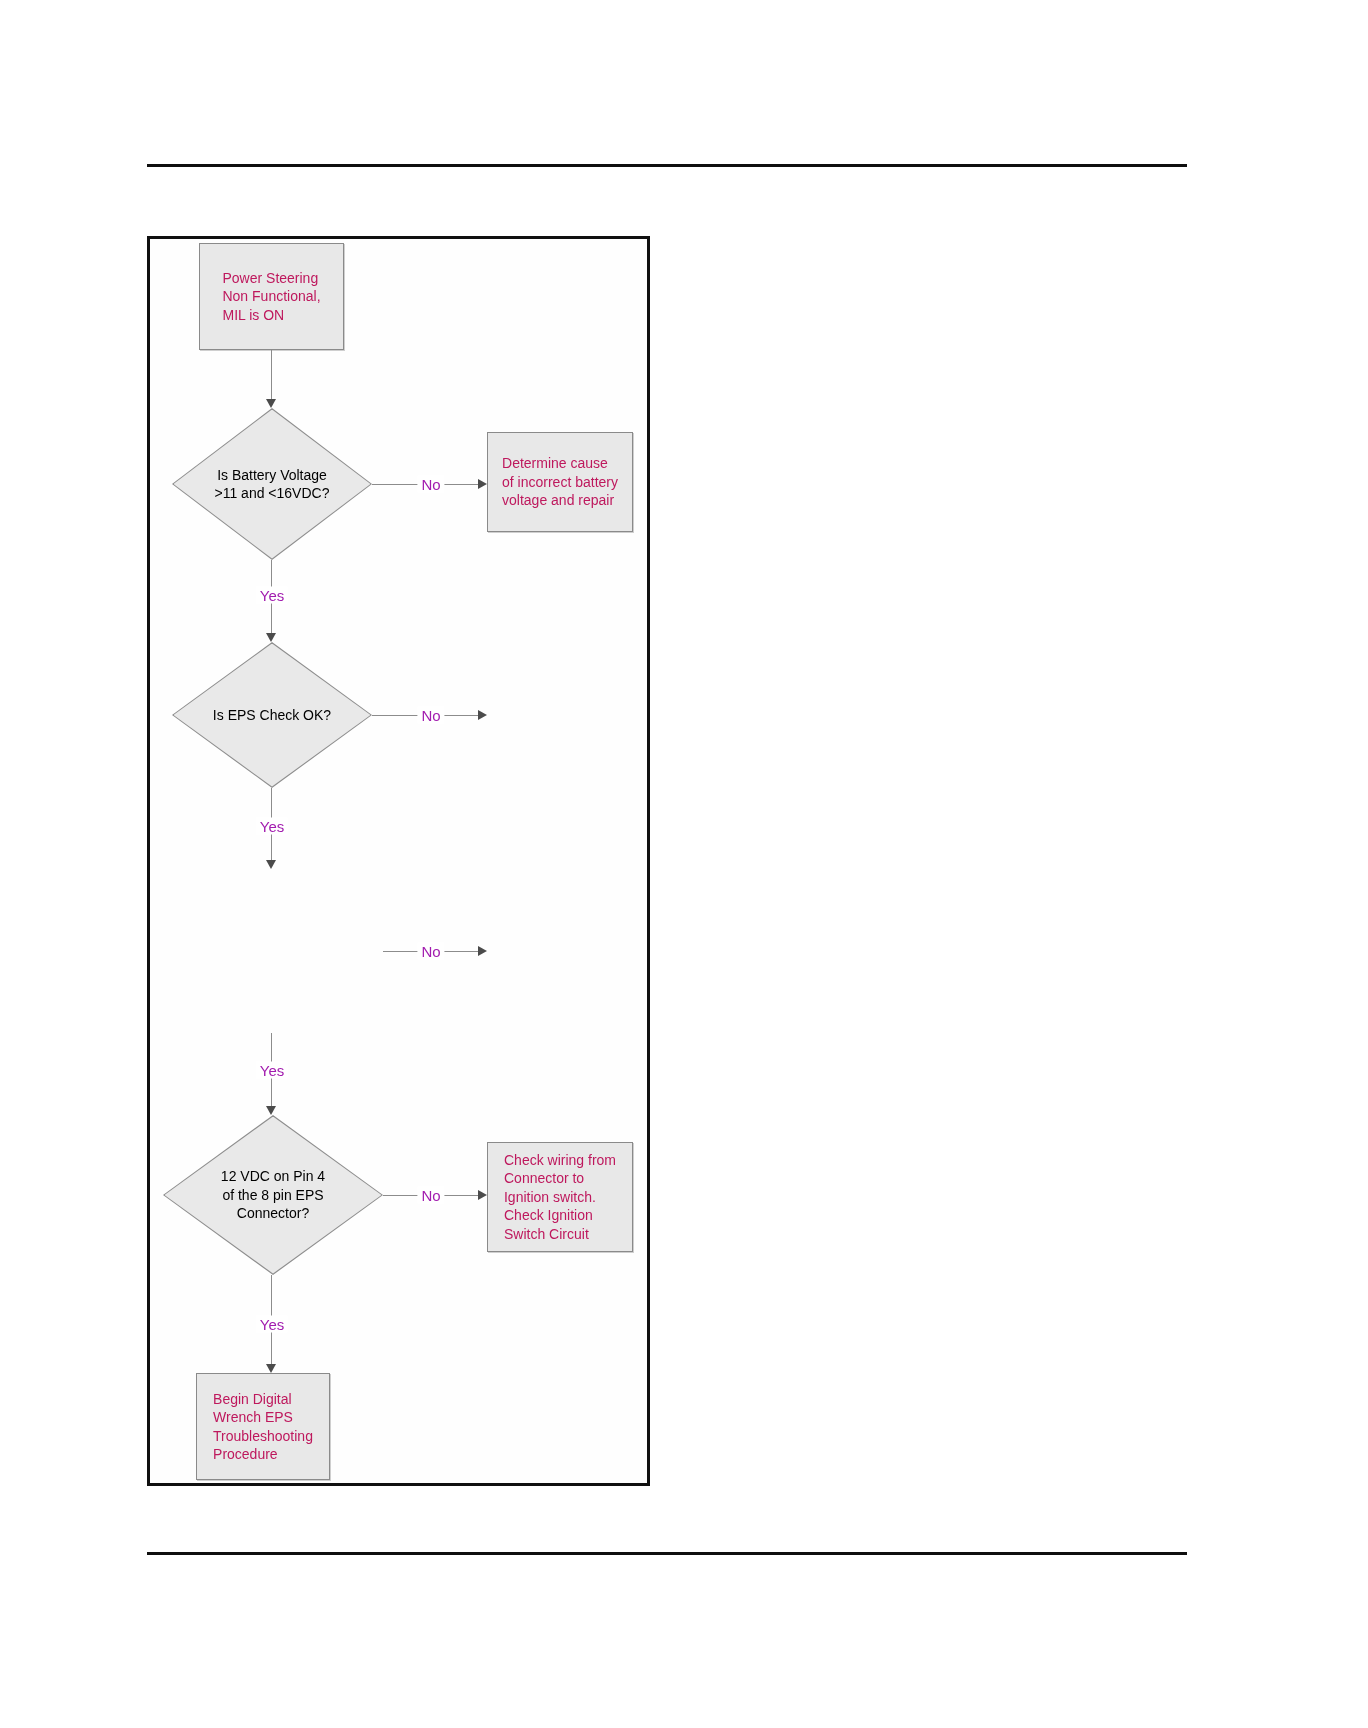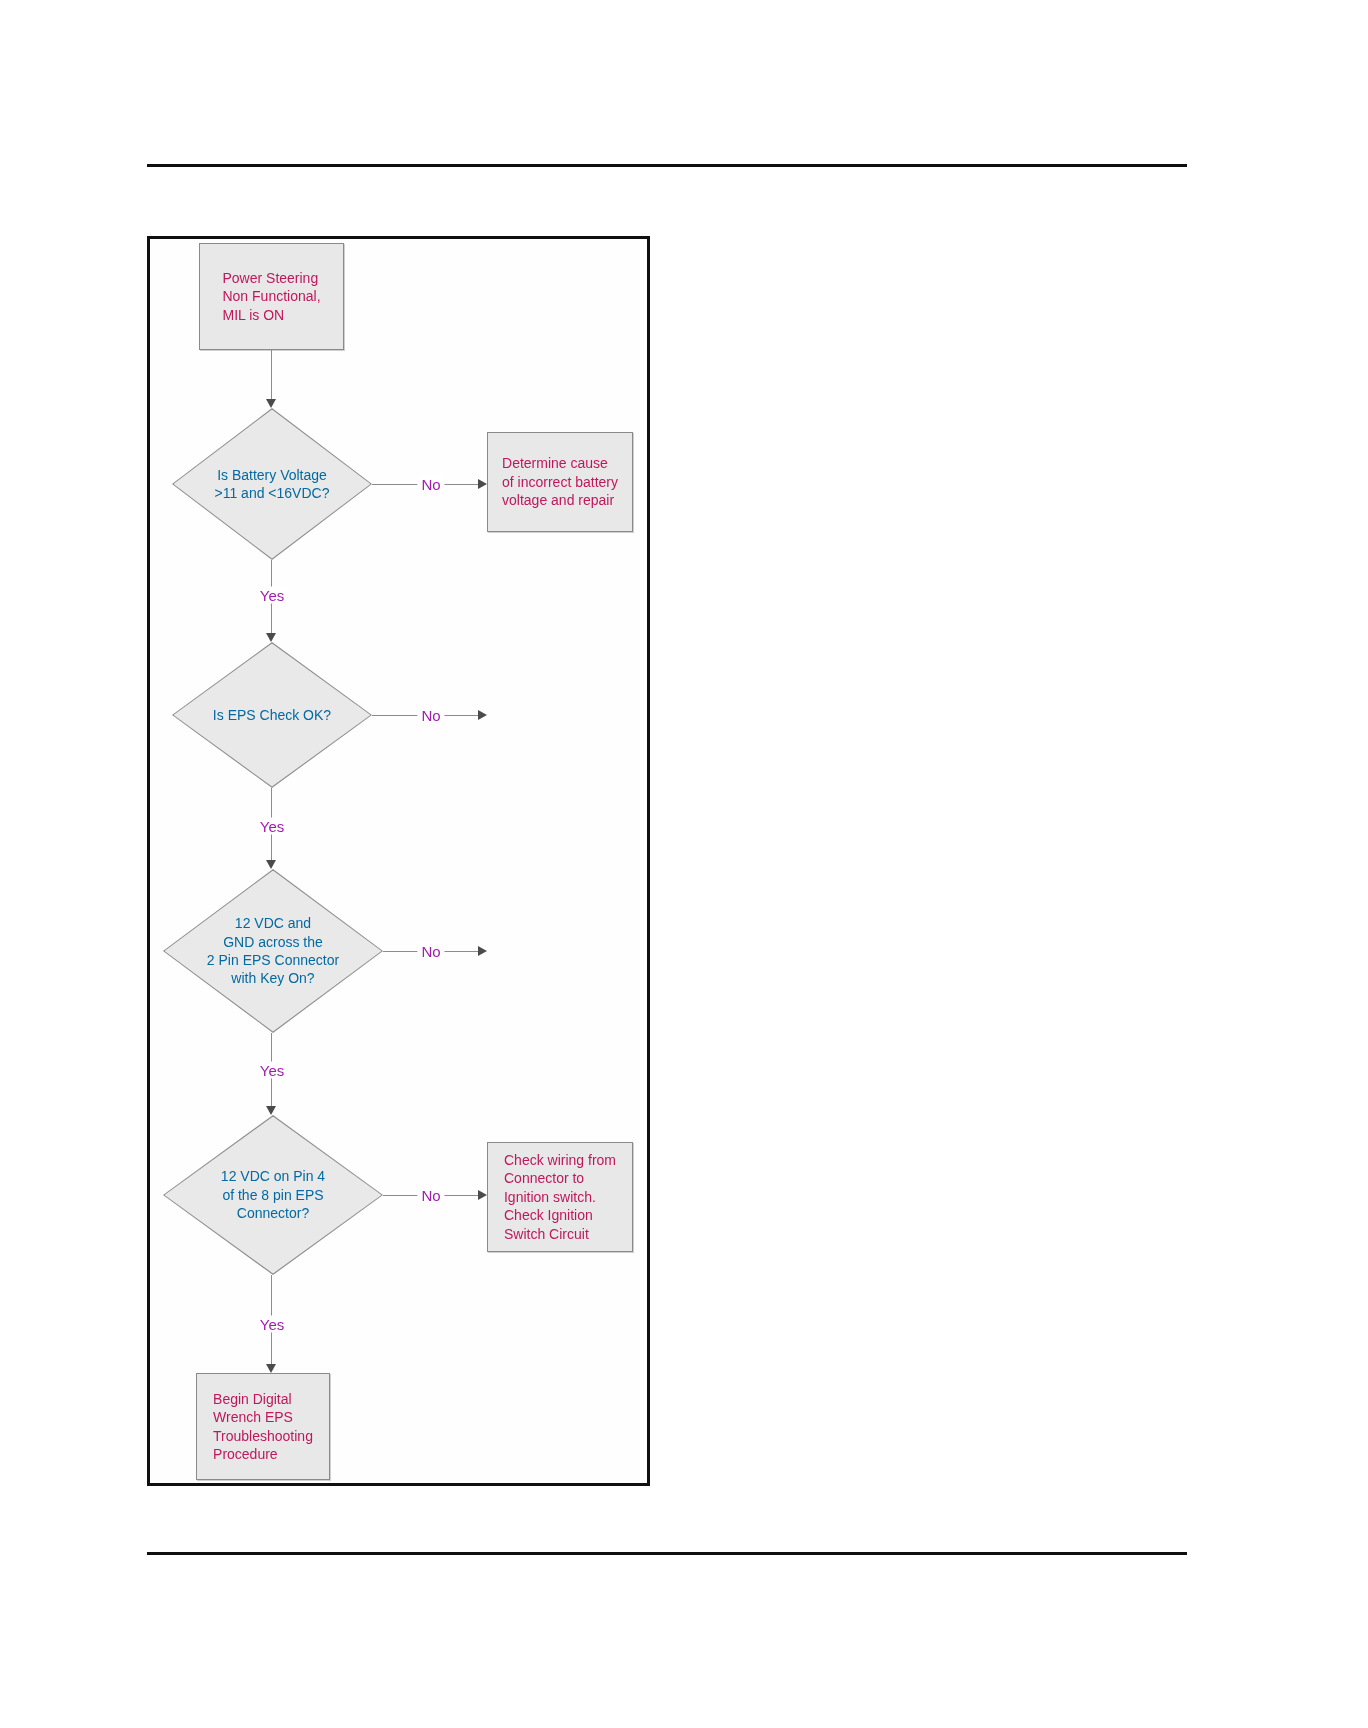--- a/index.html
+++ b/index.html
@@ -72,21 +72,21 @@
   .diamond-text {
     position: absolute;
     inset: 0;
     z-index: 1;
     display: flex;
     align-items: center;
     justify-content: center;
     text-align: center;
     font-size: 14px;
     line-height: 1.32;
-    color: #0369a1;
+    color: #000000;
     white-space: pre-line;
   }
 
   
   .vline {
     position: absolute;
     width: 1px;
     background: #8c8c8c;
   }
   .hline {
@@ -155,26 +155,20 @@
       <div class="diamond-text">Is EPS Check OK?</div>
     </div>
     <div class="hline" style="left:222px; top:476px; width:107px"></div>
     <div class="arrow-right" style="left:328px; top:471px"></div>
     <span class="lbl" style="left:281px; top:476px">No</span>
 
     <div class="vline" style="left:121px; top:549px; height:73px"></div>
     <span class="lbl" style="left:122px; top:587px">Yes</span>
     <div class="arrow-down" style="left:116px; top:621px"></div>
 
-    <div class="diamond" style="left:13px; top:630px; width:220px; height:164px">
-      <div class="diamond-text">12 VDC and
-GND across the
-2 Pin EPS Connector
-with Key On?</div>
-    </div>
     <div class="hline" style="left:233px; top:712px; width:96px"></div>
     <div class="arrow-right" style="left:328px; top:707px"></div>
     <span class="lbl" style="left:281px; top:712px">No</span>
 
     <div class="vline" style="left:121px; top:794px; height:74px"></div>
     <span class="lbl" style="left:122px; top:831px">Yes</span>
     <div class="arrow-down" style="left:116px; top:867px"></div>
 
     <div class="diamond" style="left:13px; top:876px; width:220px; height:160px">
       <div class="diamond-text">12 VDC on Pin 4

